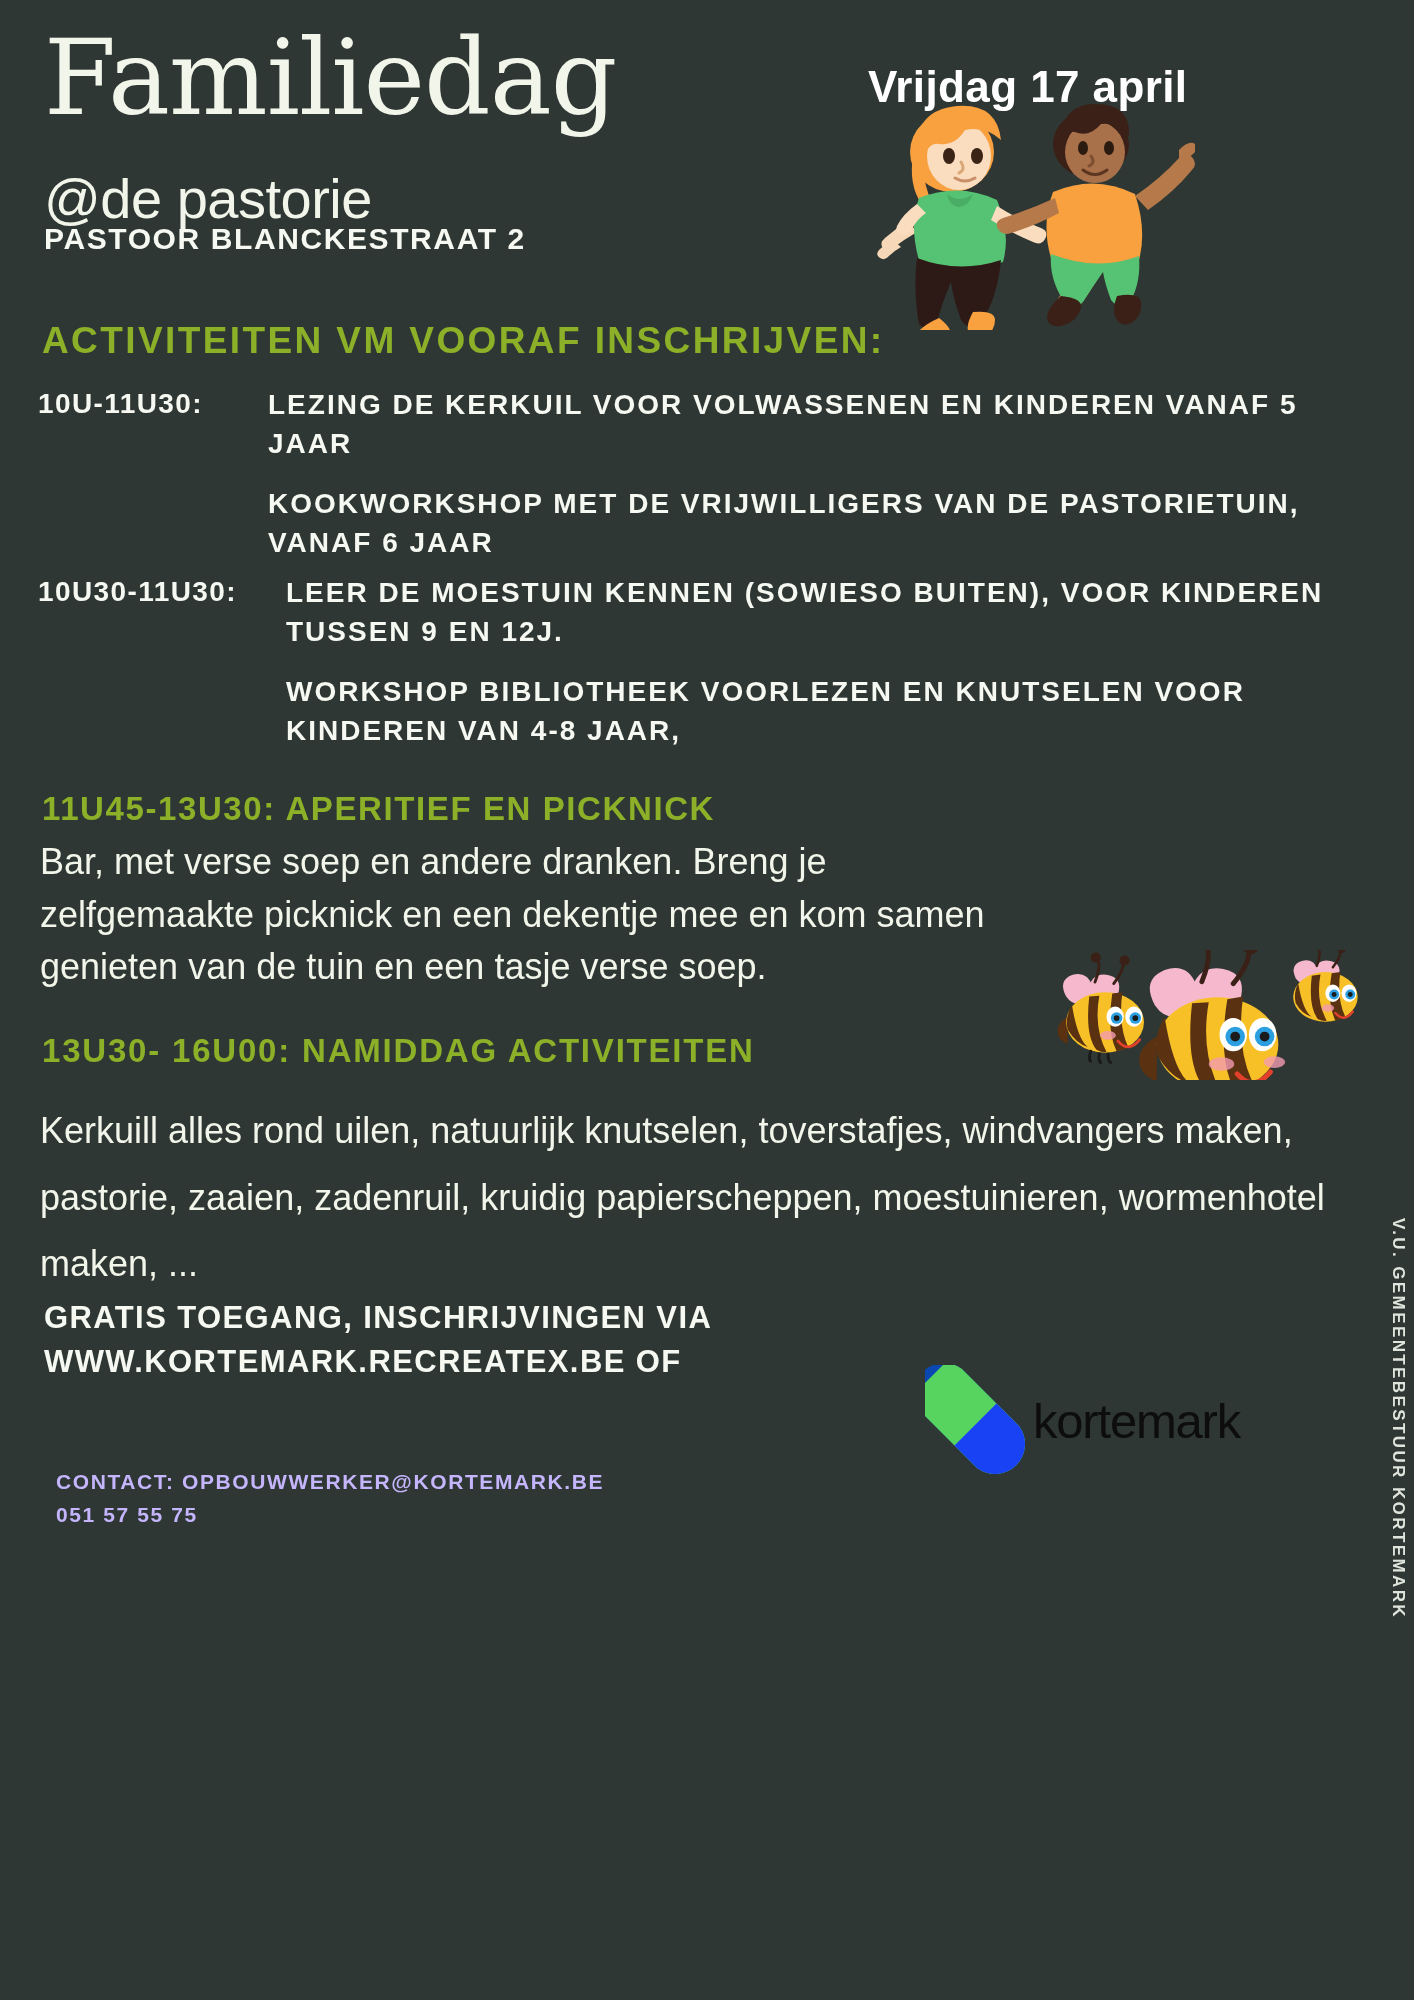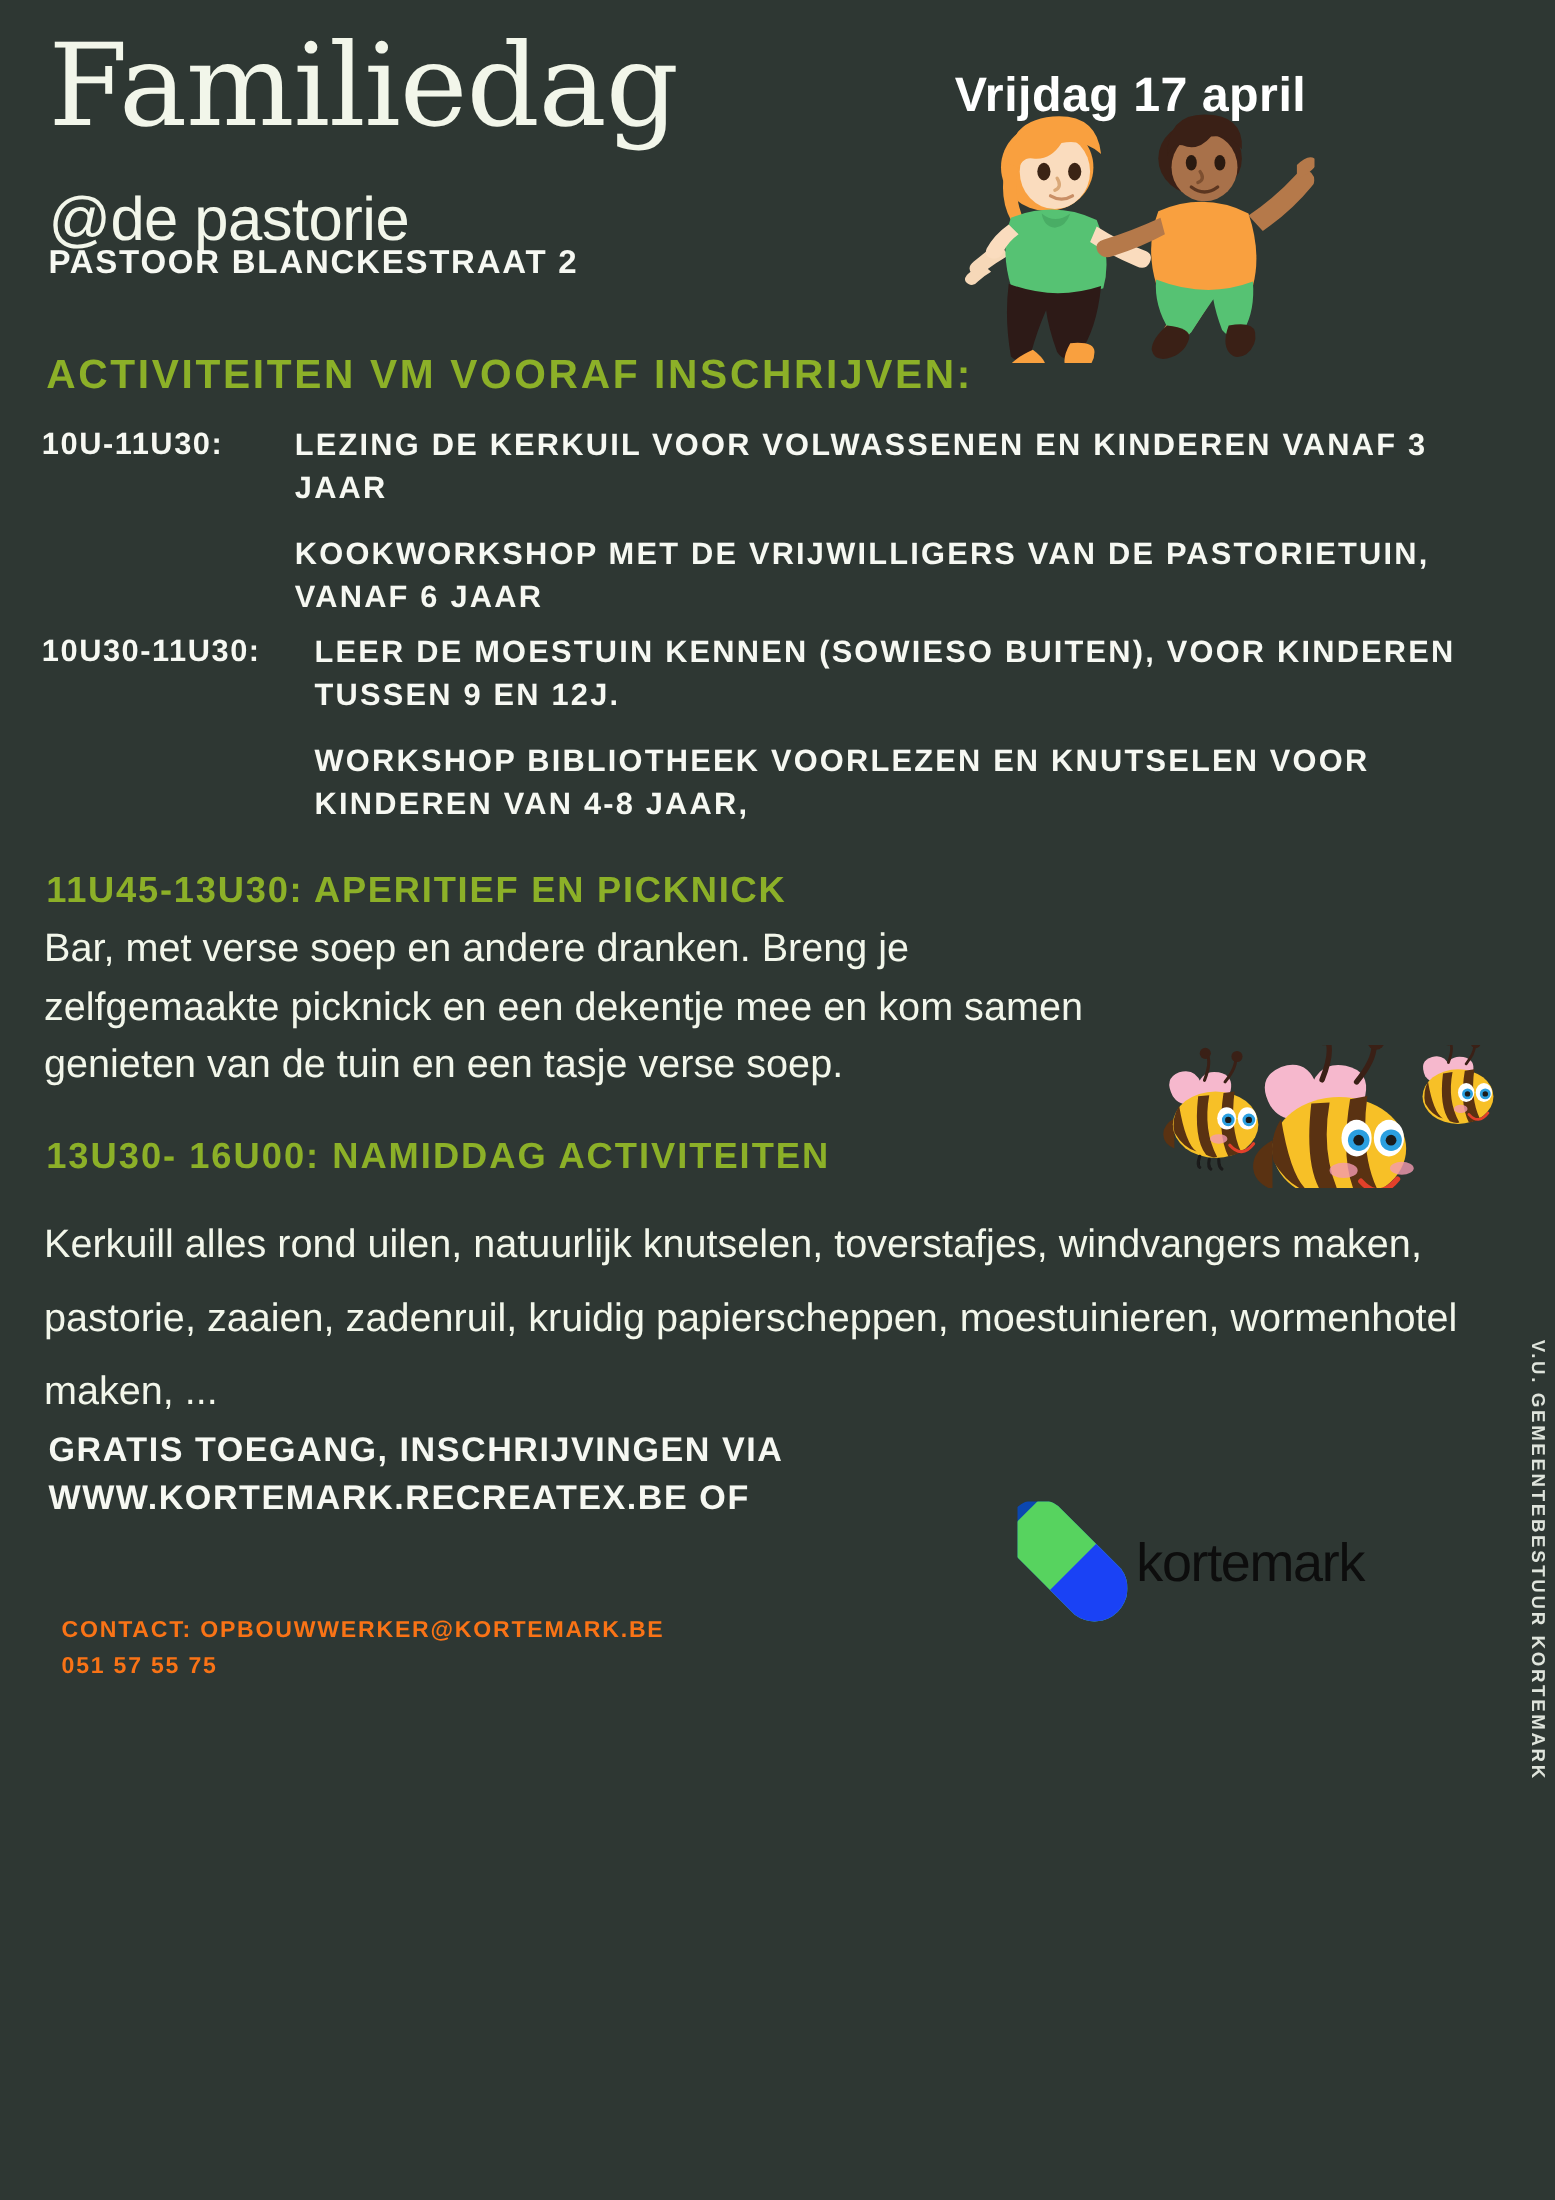--- a/index.html
+++ b/index.html
@@ -132,21 +132,21 @@
     color: #f6f8f2;
   }
   .contact {
     position: absolute;
     left: 56px;
     top: 1466px;
     font-weight: 700;
     font-size: 21px;
     letter-spacing: 1.6px;
     line-height: 1.55;
-    color: #f97316;
+    color: #c4b5fd;
   }
 
   
   .vu {
     position: absolute;
     right: 6px;
     top: 1218px;
     font-weight: 700;
     font-size: 17px;
     letter-spacing: 2.4px;
@@ -242,21 +242,21 @@
       <path d="M206 196 q-14 12 -14 22 q2 10 14 8 q16 -4 20 -18 q2 -10 -20 -12 z" fill="#3a2016"></path>
       <path d="M262 196 q-6 16 0 24 q6 8 16 2 q10 -8 8 -20 q-2 -10 -24 -6 z" fill="#3a2016"></path>
     </g>
   </svg>
 
   <div class="green-head" id="h-ochtend">ACTIVITEITEN VM VOORAF INSCHRIJVEN:</div>
 
   <div class="sched" id="sched-1">
     <div class="time">10U-11U30:</div>
     <div class="desc">
-      <div class="para">LEZING DE KERKUIL VOOR VOLWASSENEN EN KINDEREN VANAF 3 JAAR</div>
+      <div class="para">LEZING DE KERKUIL VOOR VOLWASSENEN EN KINDEREN VANAF 5 JAAR</div>
       <div class="para">KOOKWORKSHOP MET DE VRIJWILLIGERS VAN DE PASTORIETUIN, VANAF 6 JAAR</div>
     </div>
   </div>
 
   <div class="sched" id="sched-2">
     <div class="time">10U30-11U30:</div>
     <div class="desc">
       <div class="para">LEER DE MOESTUIN KENNEN (SOWIESO BUITEN), VOOR KINDEREN TUSSEN 9 EN 12J.</div>
       <div class="para">WORKSHOP BIBLIOTHEEK VOORLEZEN EN KNUTSELEN VOOR KINDEREN VAN 4-8 JAAR,</div>
     </div>

